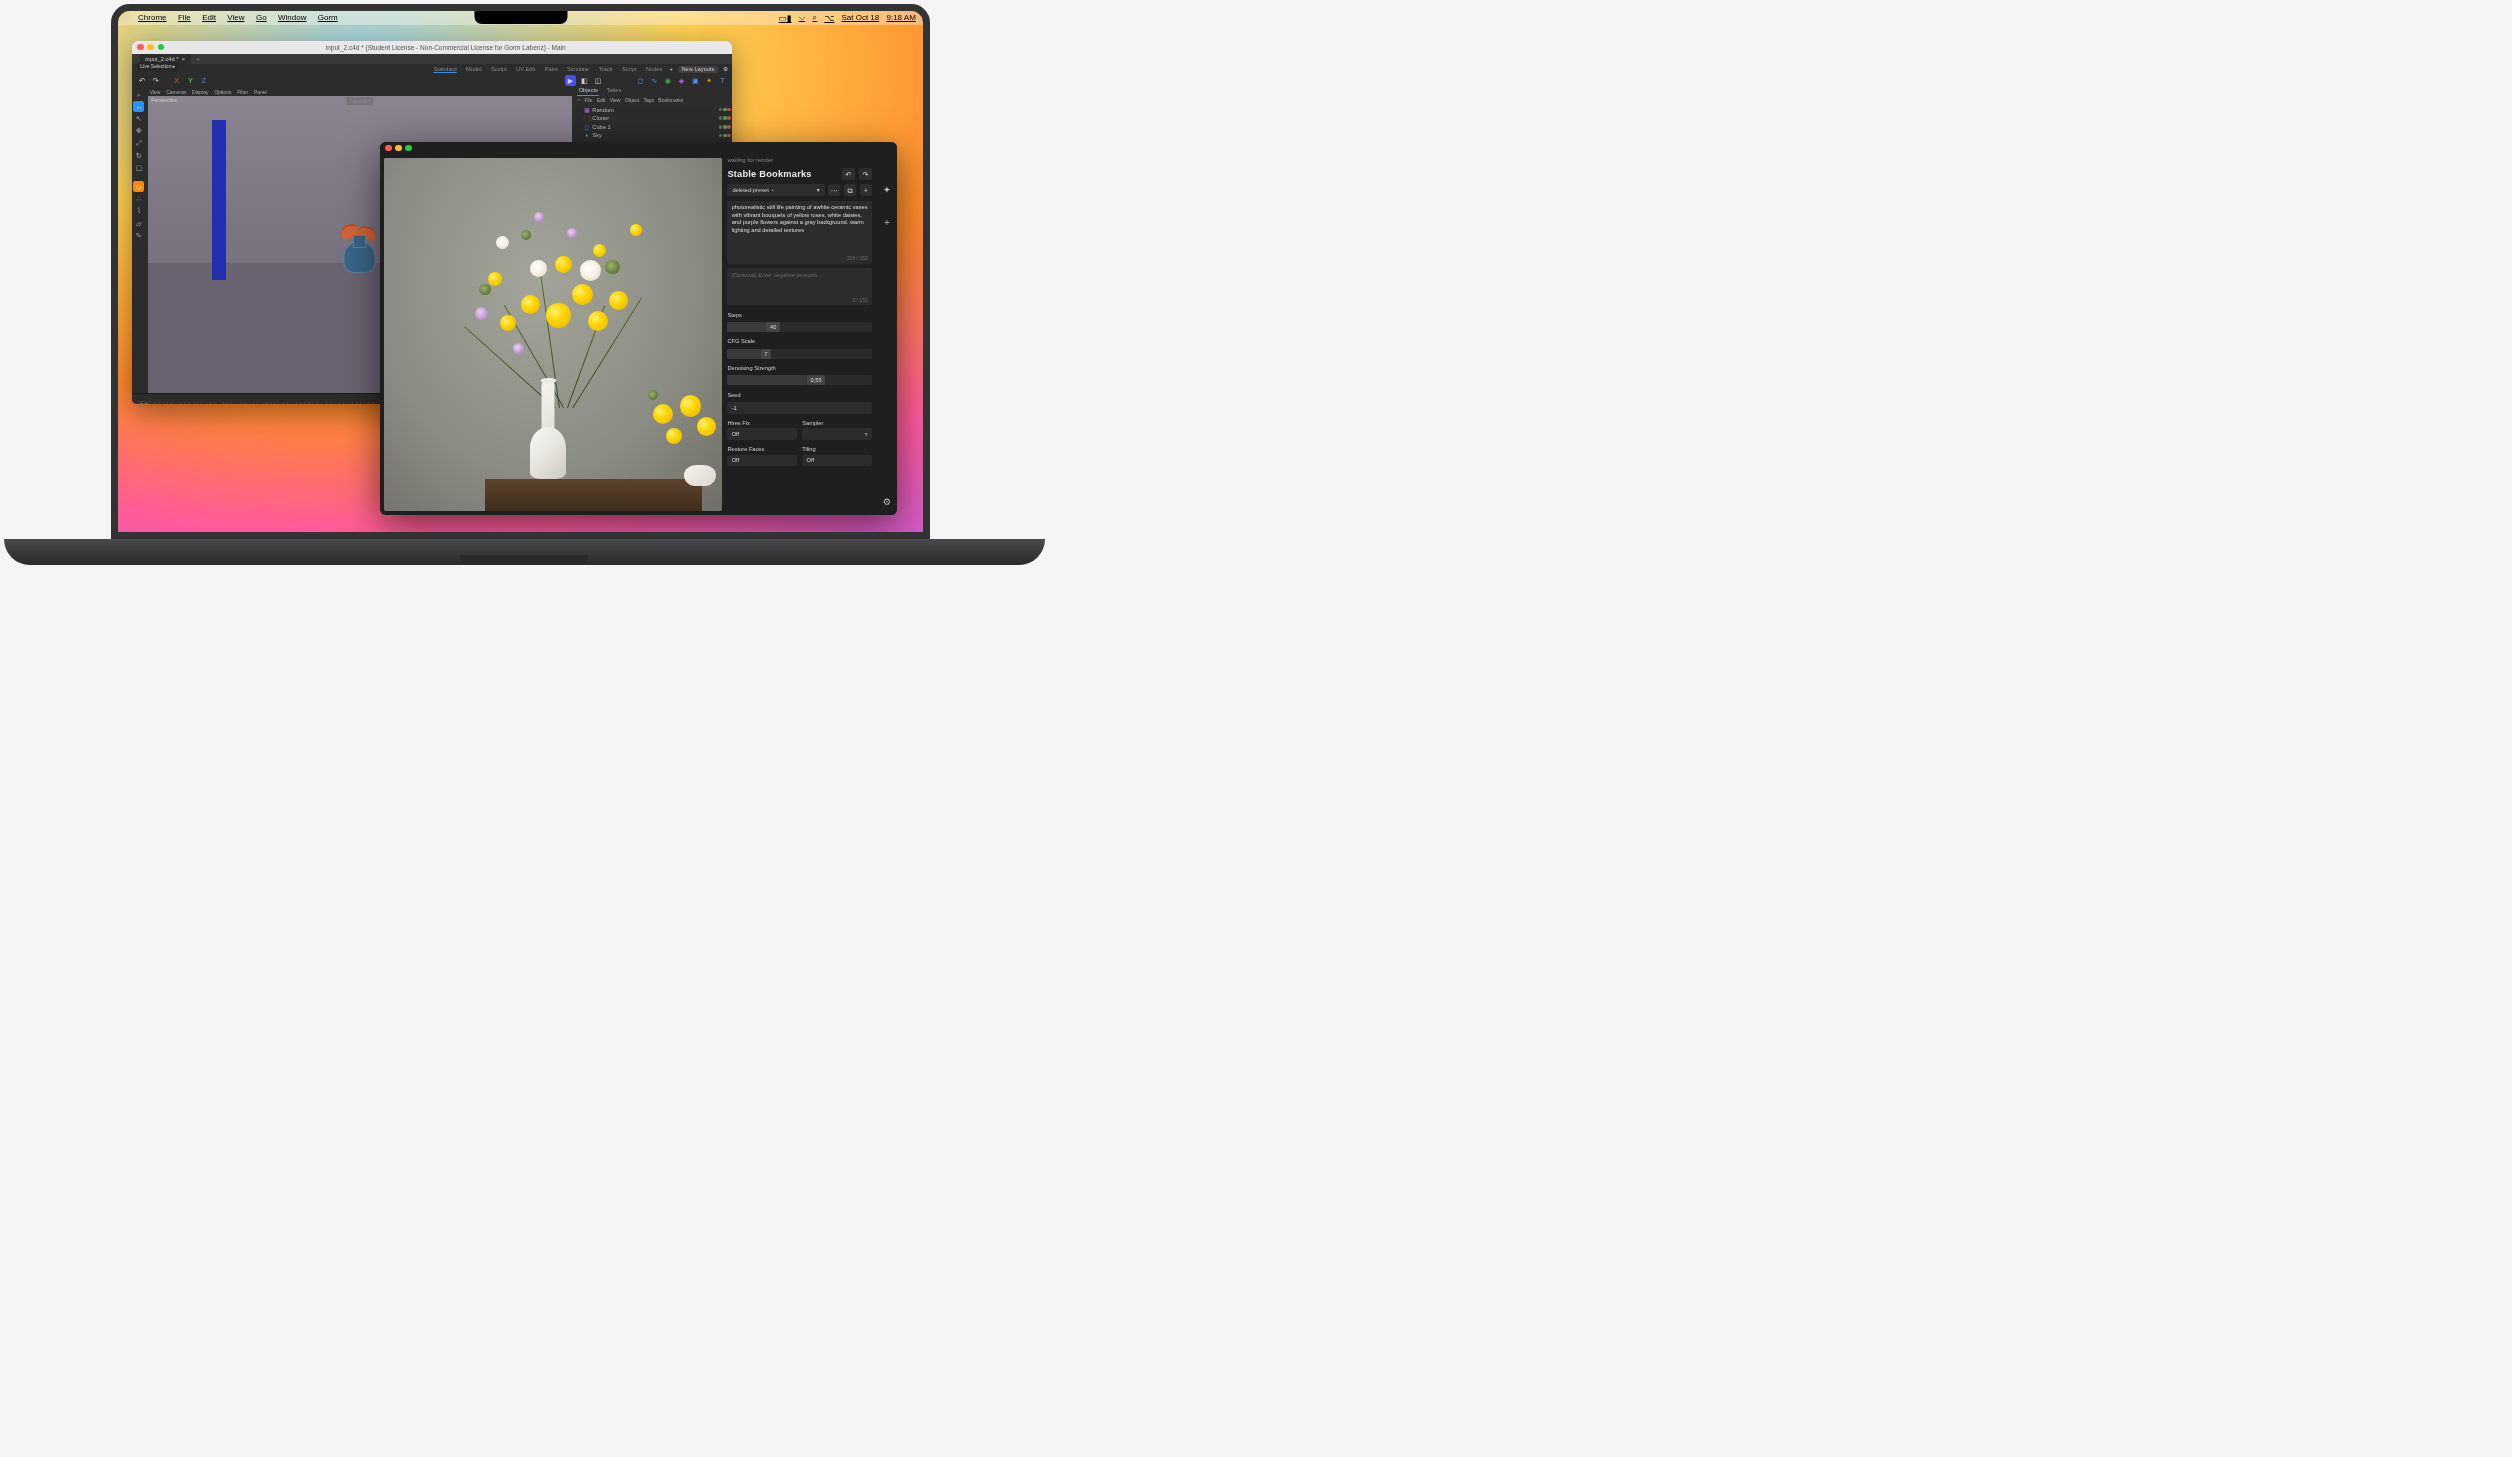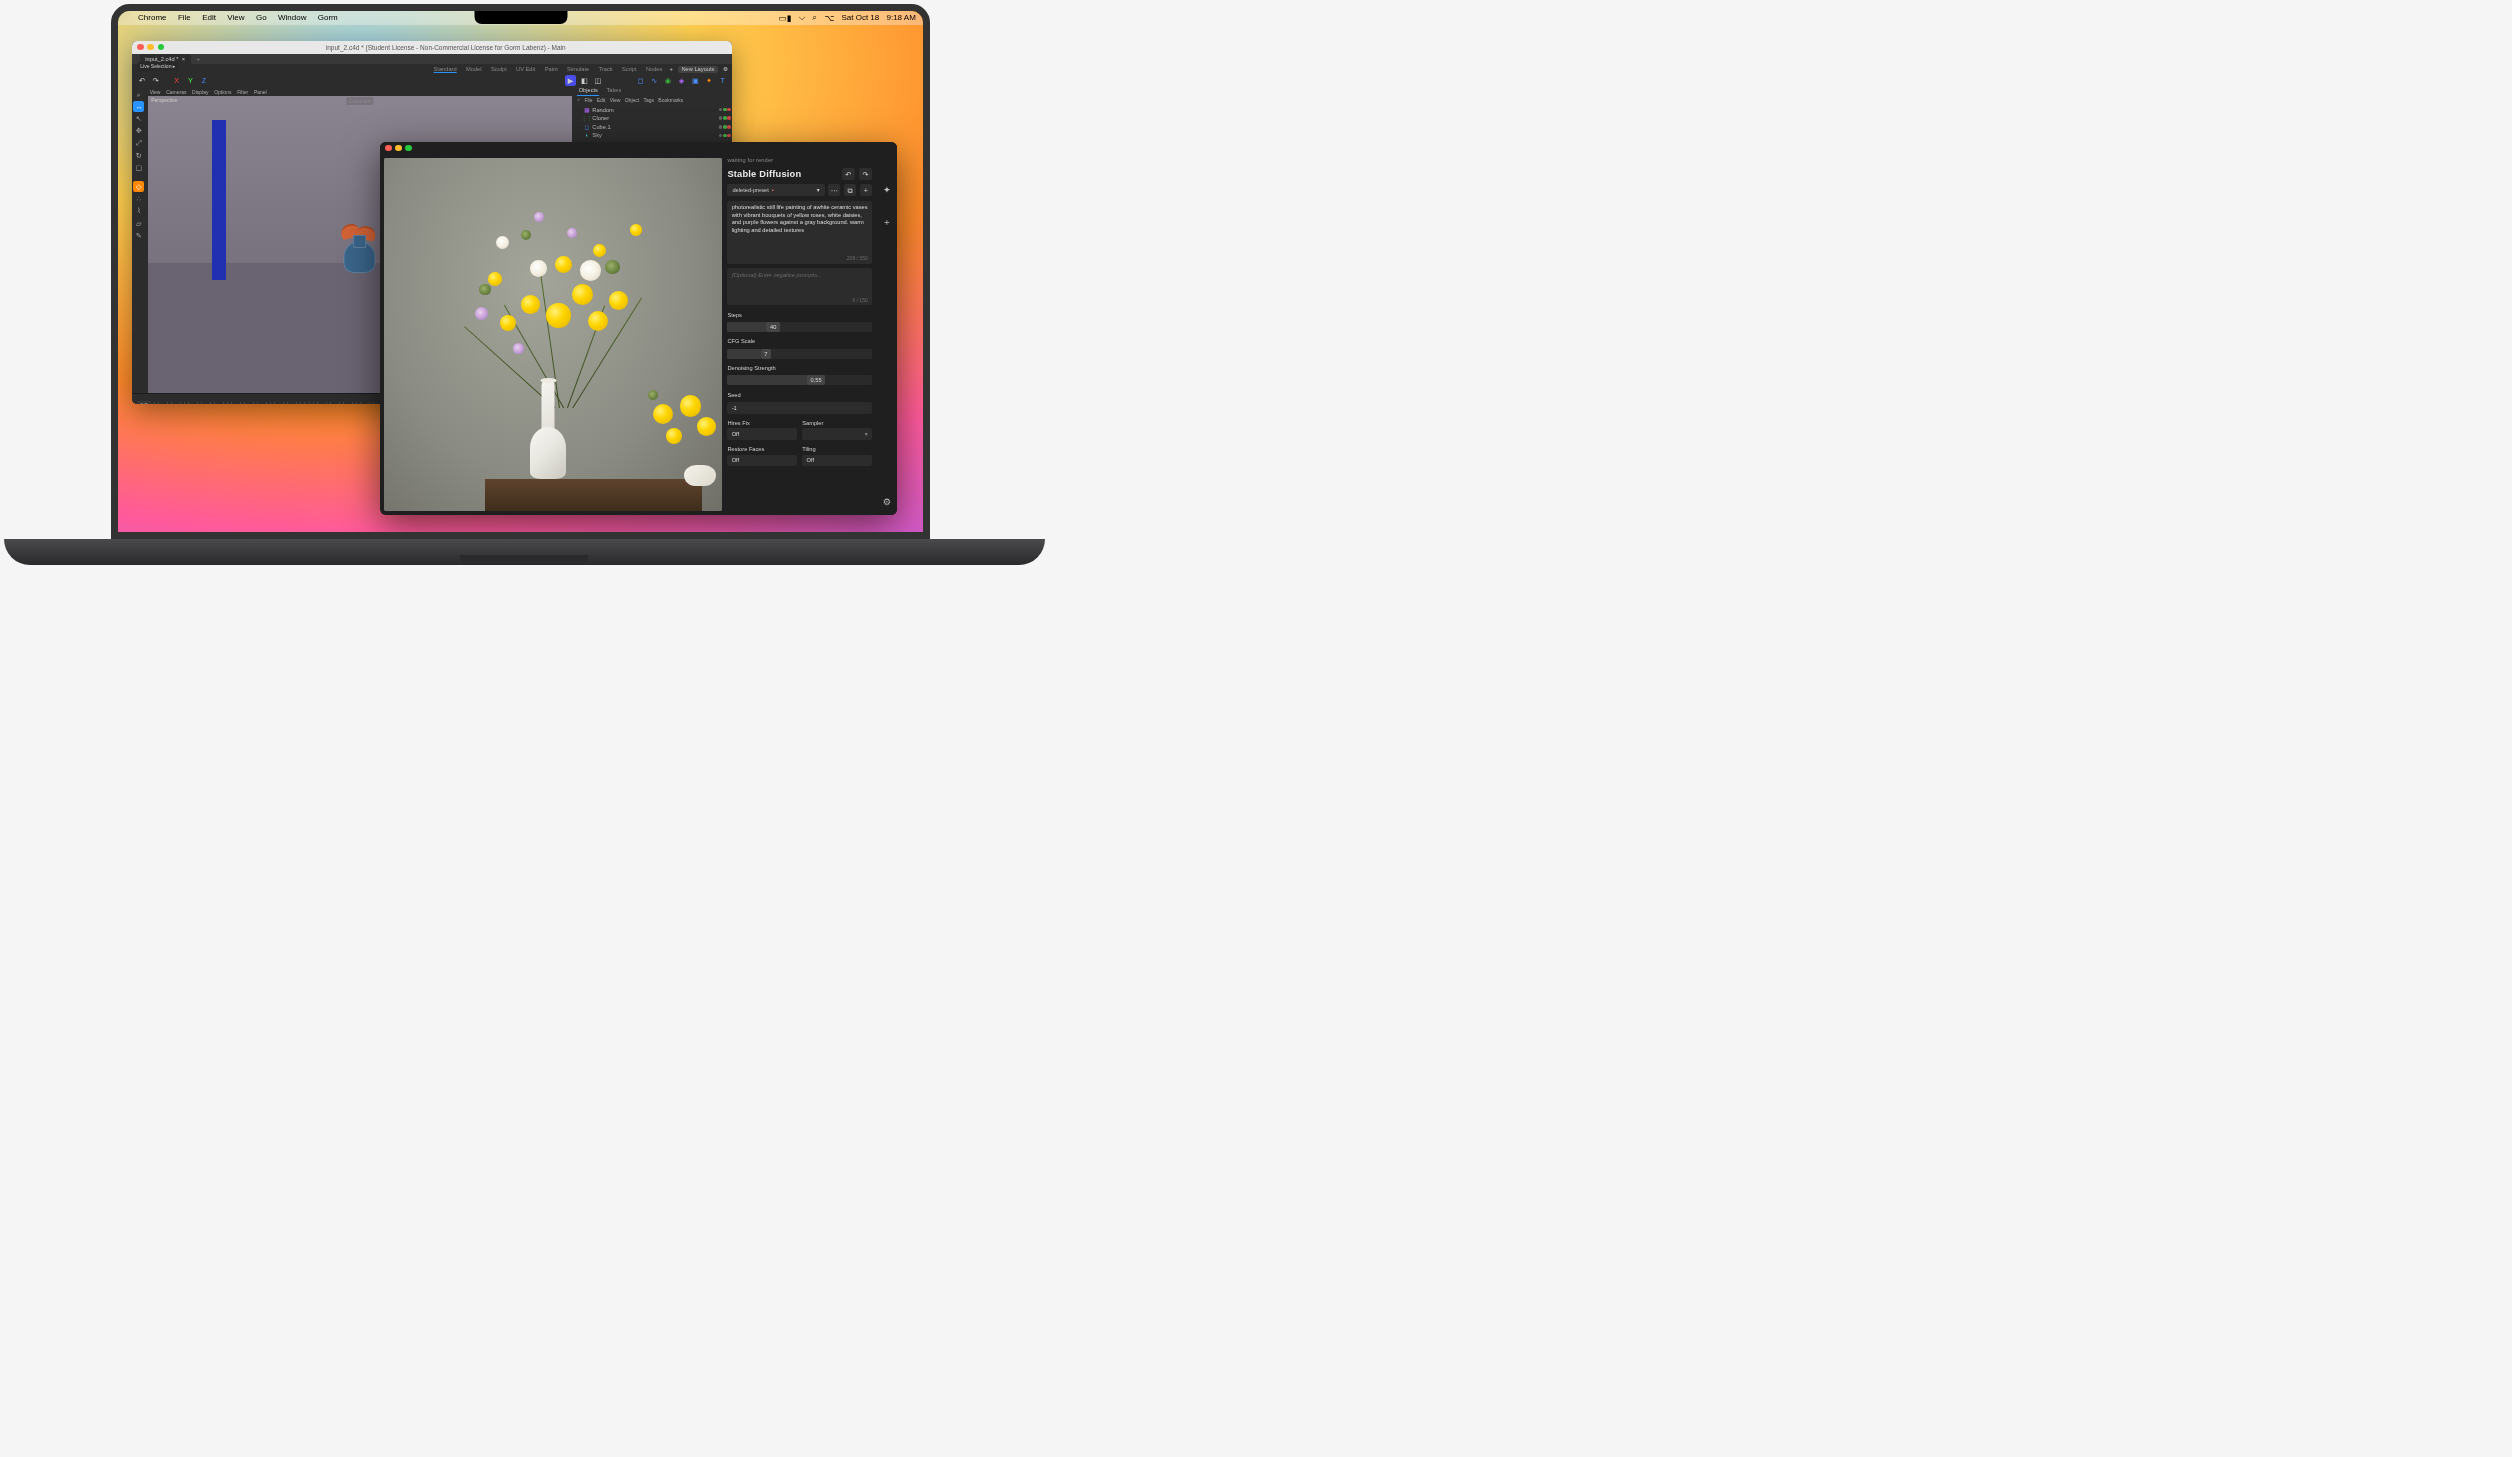--- a/index.html
+++ b/index.html
@@ -6,21 +6,21 @@
 body { width: 1050px; height: 608px; background: #f5f5f5; overflow: hidden; position: relative; }
 
 
 .laptop-frame { position: absolute; top: 0; left: 0; width: 100%; height: 100%; }
 .laptop-screen { position: absolute; top: 3.6px; left: 111px; width: 819px; height: 535px; border-radius: 18.7px 18.7px 0 0; background: #000; border: 7.2px solid #333; overflow: hidden; }
 .laptop-base { position: absolute; top: 539px; left: 3.6px; width: 1041px; height: 26px; background: linear-gradient(#4a4a4c, #2a2a2c); border-radius: 0 0 29px 29px; }
 .laptop-notch { position: absolute; top: 0; left: 50%; transform: translateX(-50%); width: 93px; height: 13px; background: #000; border-radius: 0 0 7.2px 7.2px; z-index: 100; }
 .laptop-notch-cutout { position: absolute; bottom: 0; left: 50%; transform: translateX(-50%); width: 129px; height: 10px; background: #2a2a2c; border-radius: 0 0 10px 10px; }
 
 
-.desktop { width: 100%; height: 100%; background: radial-gradient(ellipse 140% 120% at 30% 10%, #9ad4f0 0%, #ffd050 30%, #ff8a2a 55%, #ff5a9a 75%, #b35ae6 100%); position: relative; }
+.desktop { width: 100%; height: 100%; background: radial-gradient(ellipse 140% 120% at 30% 10%, #9ad4f0 0%, #ffd050 30%, #ff8a2a 55%, #ff5a9a 75%, #b35ae6 100%); position: relative; text-decoration: underline; }
 
 
 .menubar { height: 14.4px; background: rgba(255,255,255,0.35); backdrop-filter: blur(7.2px); display:flex; align-items:center; padding: 0 7.2px; font-size: 8px; color:#000; }
 .menubar .apple { font-size: 9.3px; margin-right: 7.2px; }
 .menubar .menu-item { margin: 0 5.7px; }
 .menubar .right { margin-left:auto; display:flex; align-items:center; gap:7.2px; }
 .menubar .right .sys-icon { font-size: 8.6px; }
 
 
 .c4d-window { position:absolute; top: 30px; left: 14.4px; width: 600px; height: 363px; background:#2c2c2c; border-radius: 5px; box-shadow: 0 7.2px 29px rgba(0,0,0,0.4); overflow:hidden; font-size:6.5px; color:#ccc; }
@@ -414,21 +414,21 @@
               <div class="flower y" style="width:21.5px;height:21.5px; left:40%; top:20%"></div>
               <div class="flower y" style="width:18.7px;height:18.7px; left:60%; top:44%"></div>
               <div class="flower y" style="width:16px;height:16px; left:24%; top:56%"></div>
               <div class="flower g" style="width:10px;height:10px; left:4%; top:14%"></div>
             </div>
           </div>
 
           <div class="sd-side">
             <div class="sd-status">waiting for render</div>
             <div class="sd-header">
-              <div class="sd-title">Stable Diffusion</div>
+              <div class="sd-title">Stable Bookmarks</div>
               <div class="hicons">
                 <div class="hicon">↶</div>
                 <div class="hicon">↷</div>
               </div>
             </div>
             <div class="sd-preset-row">
               <div class="sd-preset">
                 <span>deleted-preset</span>
                 <span style="color:#ff7a7a; margin-left:2.9px;">•</span>
                 <span class="caret">▾</span>

